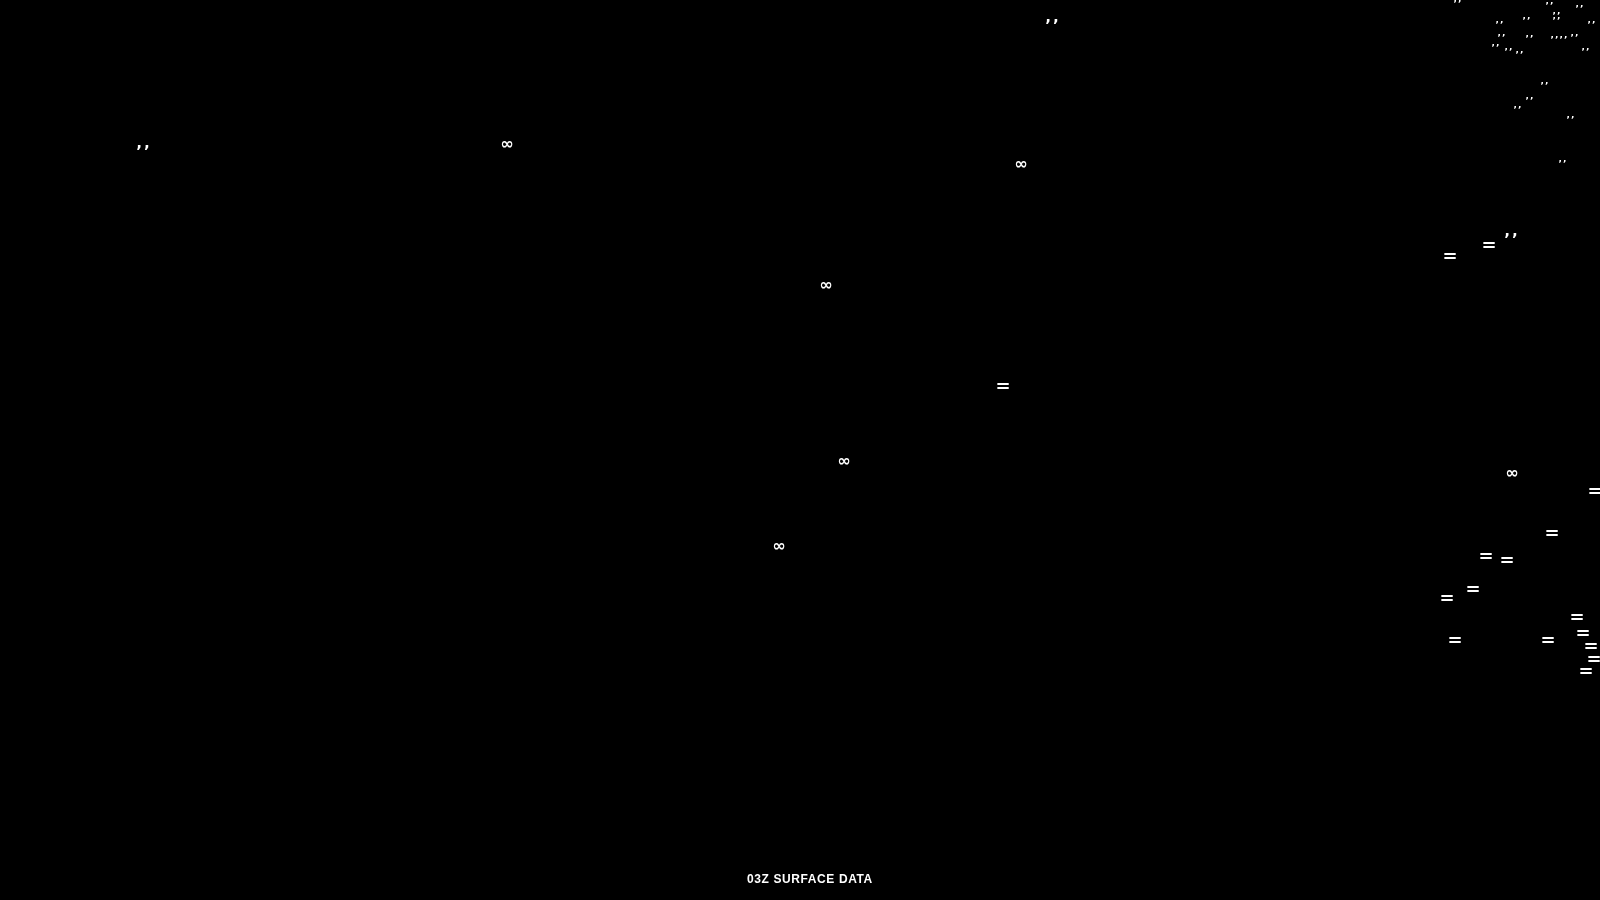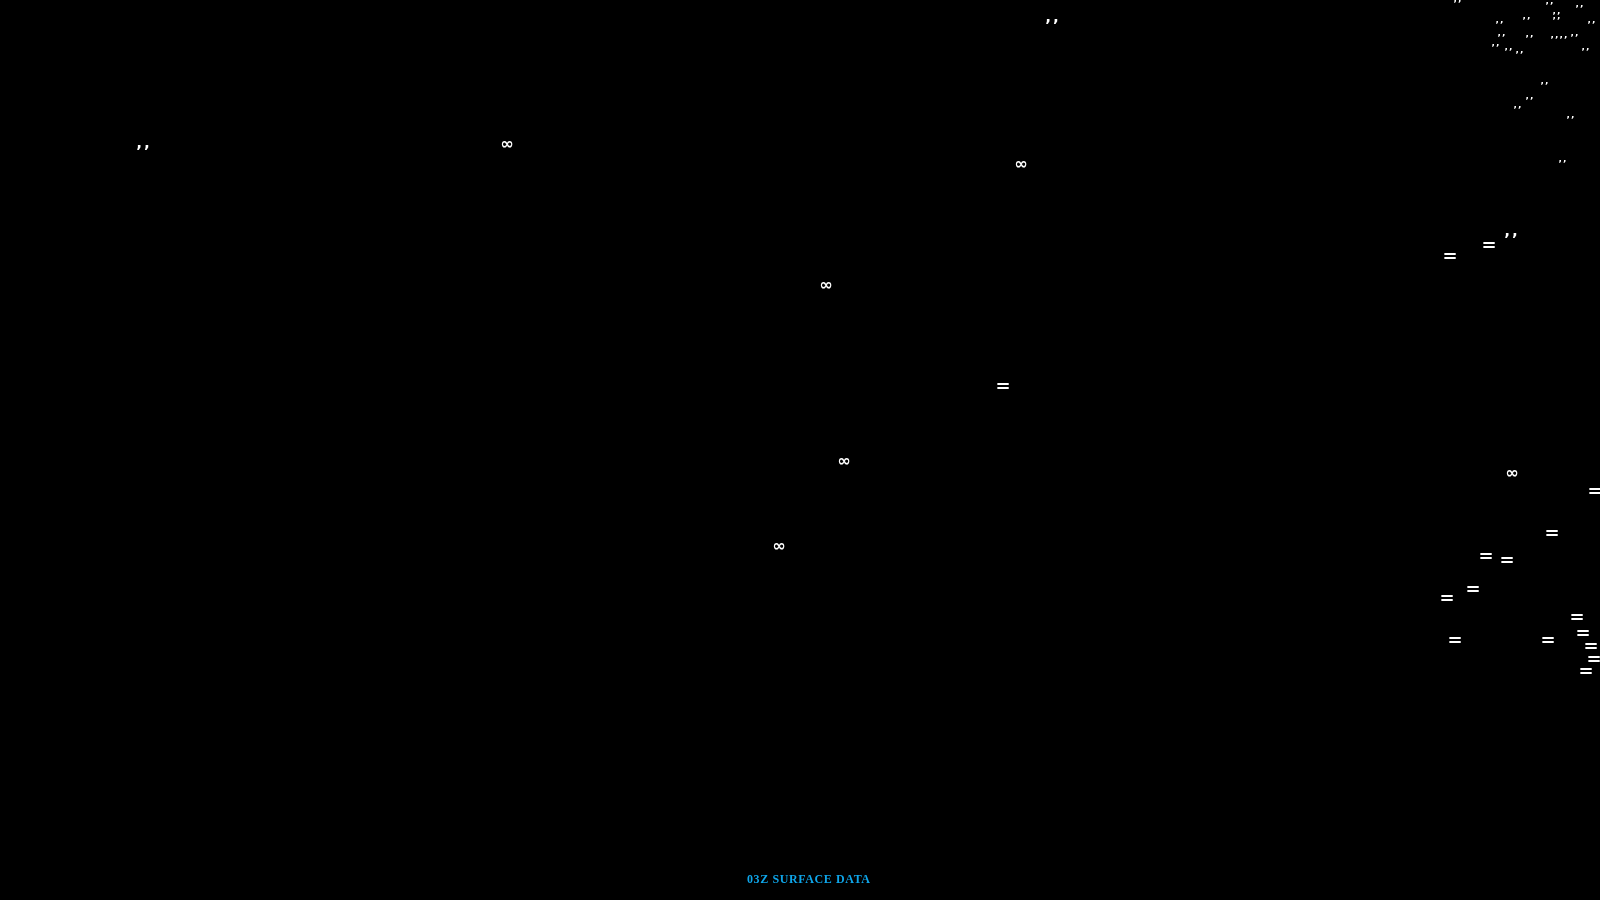--- a/index.html
+++ b/index.html
@@ -48,22 +48,22 @@
   }
   .sym.drizzle_small {
     font-size: 9px;
     font-weight: bold;
     letter-spacing: 1px;
   }
   .map-title {
     position: absolute;
     left: 747px;
     top: 872px;
-    color: #0ea5e9;
-    font-family: Liberation Serif, serif;
+    color: #ffffff;
+    font-family: Liberation Sans, sans-serif;
     font-size: 12px;
     font-weight: bold;
     letter-spacing: 0.6px;
     white-space: nowrap;
   }
 </style>
 </head>
 <body>
 
 <div class="screen">

